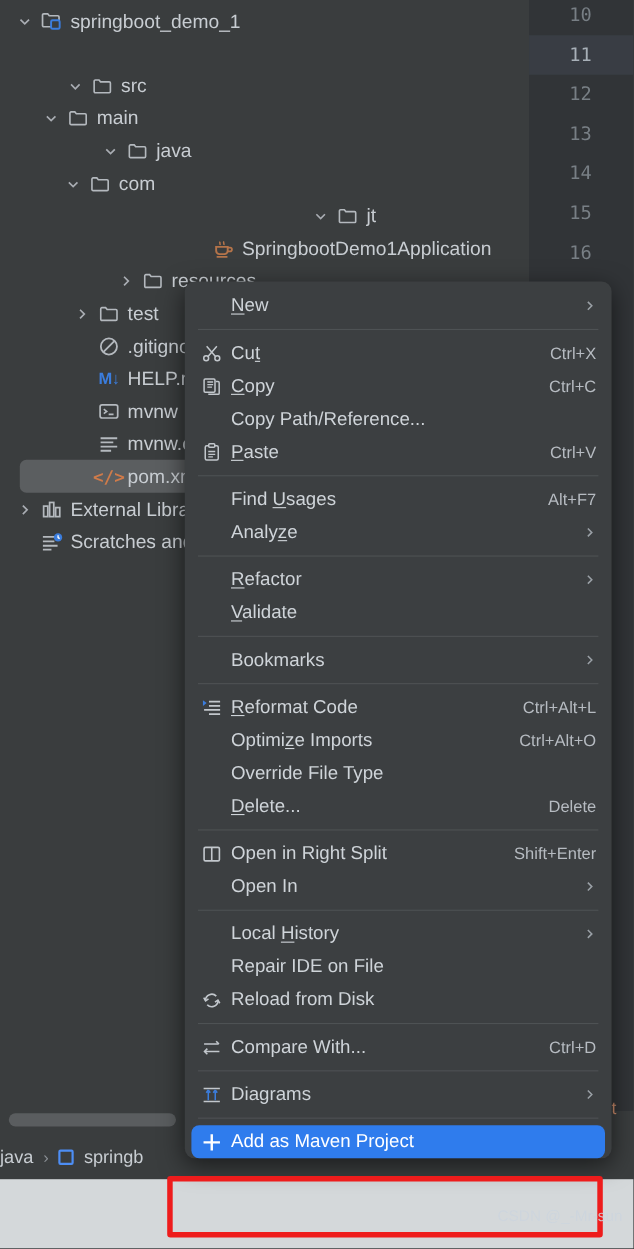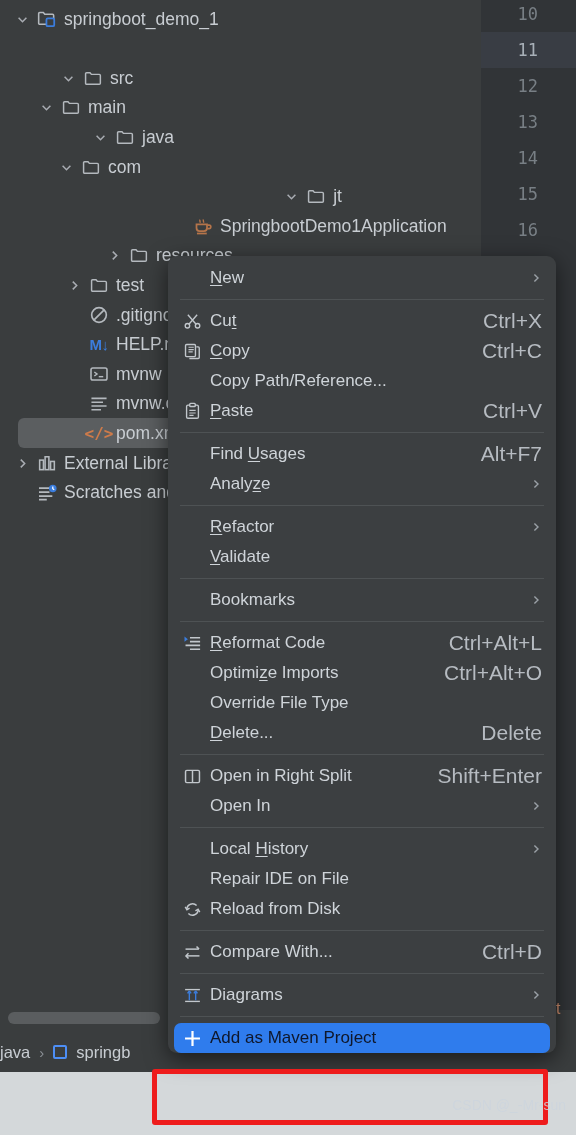--- a/index.html
+++ b/index.html
@@ -87,29 +87,29 @@
     padding:7px 0 0 0;
     z-index:20;
   }
   .mi {
     position:relative; height:30px; display:flex; align-items:center;
     padding:0 14px 0 12px; font-size:17px; color:#cfd4d9; white-space:nowrap;
   }
   .mi .mico { width:24px; flex:0 0 auto; display:flex; align-items:center;
               justify-content:center; margin-right:6px; }
   .mi .mlabel { flex:1 1 auto; color:#cfd4d9; }
-  .mi .maccel { color:#b6bbc1; font-size:21px; margin-left:16px; }
+  .mi .maccel { color:#b6bbc1; font-size:15px; margin-left:16px; }
   .mi .mchev { color:#9aa0a6; font-size:15px; margin-left:16px; }
   .mi u { text-decoration: underline; text-underline-offset:2px; }
   .sep { height:1px; background:#4e5254; margin:6px 12px; }
   .mi.accent {
     background:#2f7ced; border-radius:7px; margin:0 6px; padding-left:6px;
     width: calc(100% - 12px);
   }
-  .mi.accent .mlabel { color:#0f172a; }
+  .mi.accent .mlabel { color:#ffffff; }
 
   
   .redbox {
     position:absolute; left:152px; top:1069px; width:396px; height:56px;
     border:5px solid #ee1c1c; border-radius:3px; z-index:40;
     pointer-events:none;
   }
   .watermark {
     position:absolute; right:10px; bottom:22px; z-index:45;
     font-size:14px; color:#cdd5de; opacity:.85;

